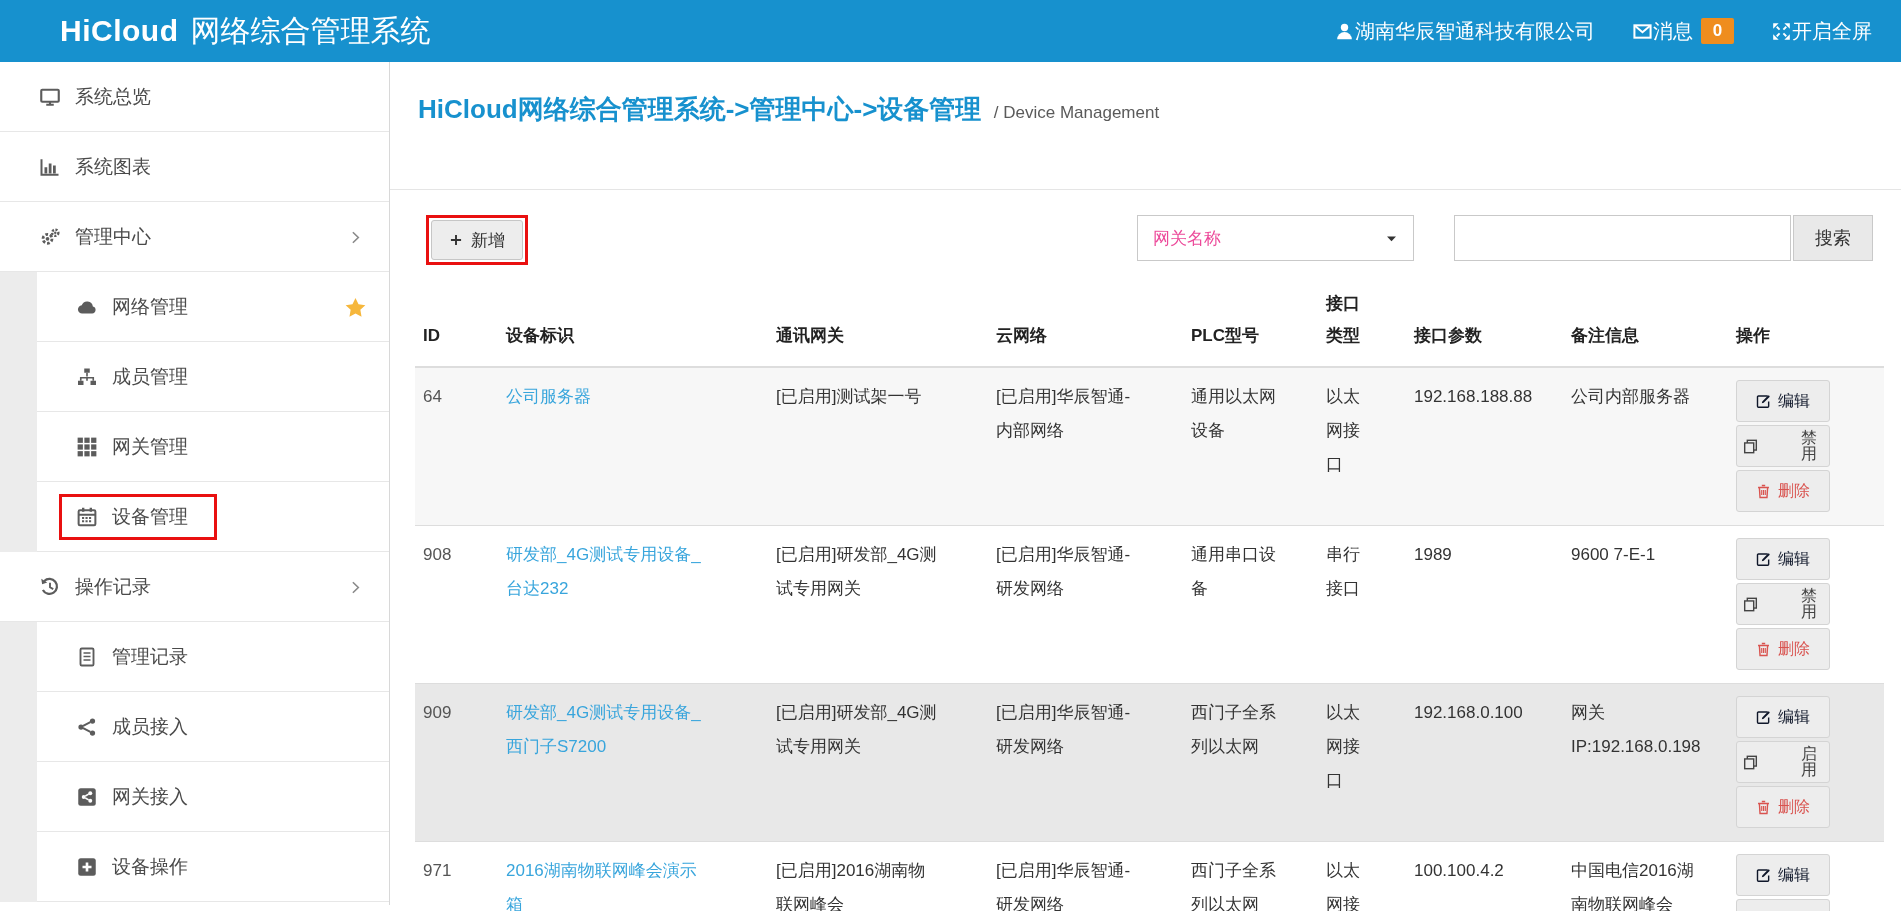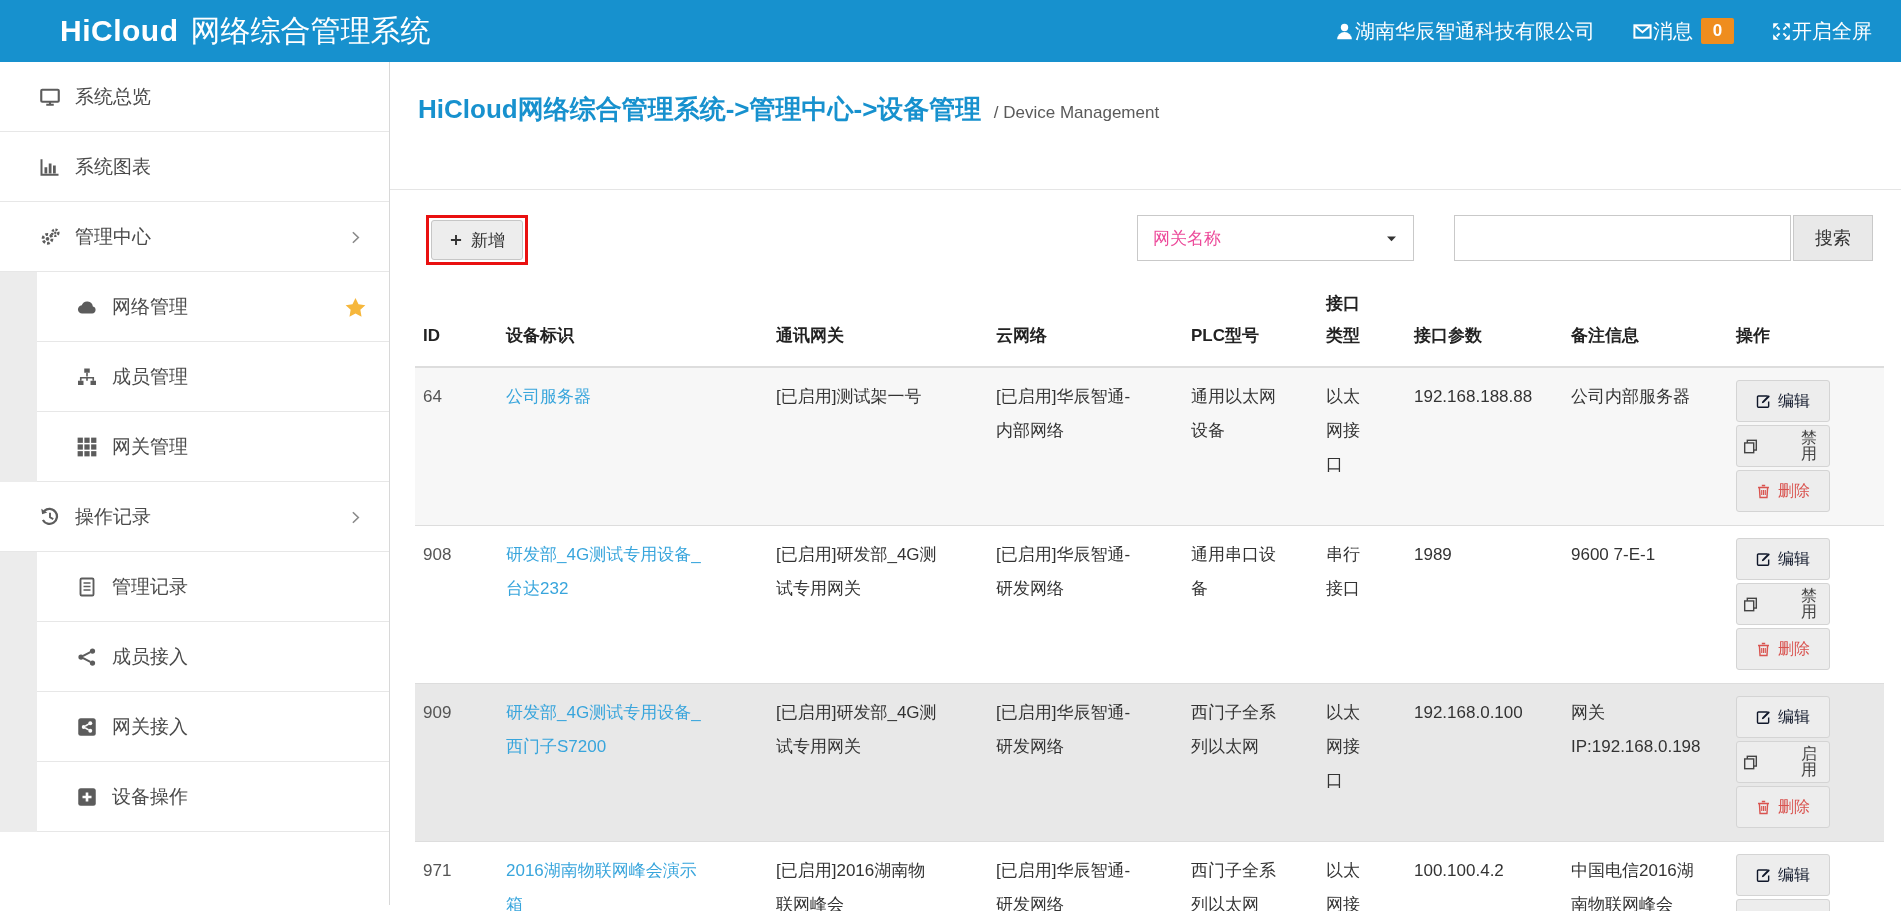--- a/index.html
+++ b/index.html
@@ -190,20 +190,34 @@
             <rect x="11.3" y="0.5" width="4.2" height="4.2"></rect>
             <rect x="0.5" y="5.9" width="4.2" height="4.2"></rect>
             <rect x="5.9" y="5.9" width="4.2" height="4.2"></rect>
             <rect x="11.3" y="5.9" width="4.2" height="4.2"></rect>
             <rect x="0.5" y="11.3" width="4.2" height="4.2"></rect>
             <rect x="5.9" y="11.3" width="4.2" height="4.2"></rect>
             <rect x="11.3" y="11.3" width="4.2" height="4.2"></rect>
           </svg>
         </span>
         <span>网关管理</span>
+      </div>
+      <div class="side-item child">
+        <span class="red-wrap">
+          <span class="icn side-icon">
+            <svg viewBox="0 0 16 16" fill="currentColor">
+              <rect x="1.3" y="2.6" width="13.4" height="12" rx="1" fill="none" stroke="currentColor" stroke-width="1.6"></rect>
+              <path d="M1.5 6.2h13" stroke="currentColor" stroke-width="1.6"></path>
+              <rect x="4" y="0.6" width="1.9" height="3.2"></rect>
+              <rect x="10.1" y="0.6" width="1.9" height="3.2"></rect>
+              <path d="M4 8.8h8M4 11.4h8" fill="none" stroke="currentColor" stroke-width="1.5" stroke-dasharray="1.7 1.1"></path>
+            </svg>
+          </span>
+          <span>设备管理</span>
+        </span>
       </div>
       <div class="side-item parent">
         <span class="icn side-icon">
           <svg viewBox="0 0 16 16" fill="currentColor">
             <path d="M3.4 3.2a6 6 0 1 1-1.1 7.2" fill="none" stroke="currentColor" stroke-width="1.8"></path>
             <path d="M1 1.4l.7 4.4 4.1-1.5z"></path>
             <path d="M8 4.6v3.6l2.6 1.5" fill="none" stroke="currentColor" stroke-width="1.5"></path>
           </svg>
         </span>
         <span>操作记录</span>

